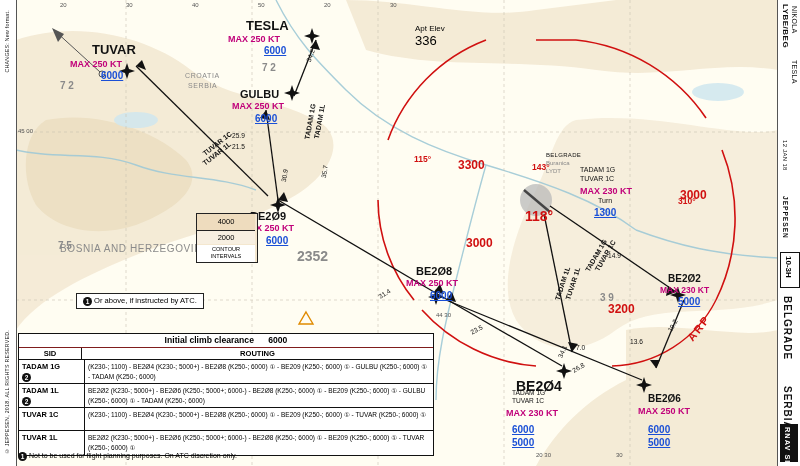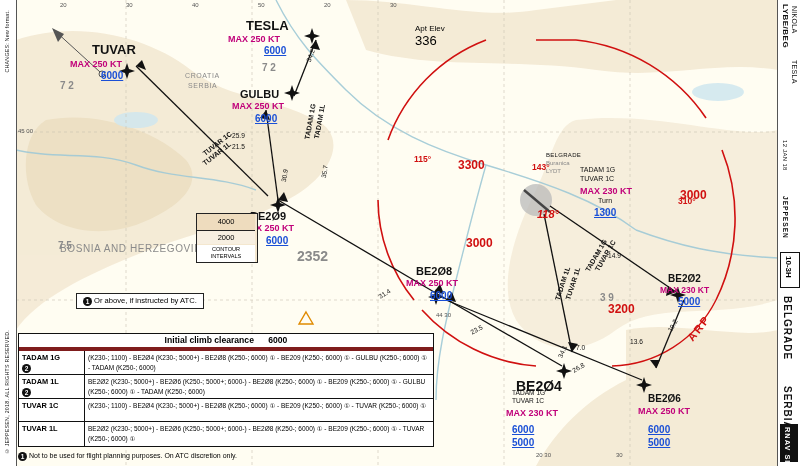--- a/index.html
+++ b/index.html
@@ -46,21 +46,21 @@
   .contour .c1{position:absolute;left:0;top:0;width:58px;height:16px;background:#eedcbe;border-bottom:1px solid #222;font-size:7.5px;text-align:center;line-height:16px;}
   .contour .c2{position:absolute;left:0;top:17px;width:58px;height:13px;background:#f7efe1;font-size:7.5px;text-align:center;line-height:13px;}
   .contour .c3{position:absolute;left:0;top:31px;width:58px;height:16px;background:#fff;font-size:5.6px;text-align:center;line-height:7px;padding-top:1px;}
 
   
   .orabove{left:76px;top:293px;border:1px solid #222;background:#fff;font-size:7.6px;padding:2px 6px;}
   .dot{display:inline-block;width:9px;height:9px;border-radius:50%;background:#111;color:#fff;font-size:6.5px;line-height:9px;text-align:center;vertical-align:-1px;margin-right:2px;font-weight:bold;}
 
   
   .tbl{position:absolute;left:18px;top:333px;width:414px;border:1px solid #111;background:#fff;}
-  .tbl .hdr{height:13px;border-bottom:4px solid #7f1d1d;font-size:8.6px;font-weight:bold;text-align:center;line-height:13px;}
+  .tbl .hdr{height:13px;border-bottom:1px solid #7f1d1d;font-size:8.6px;font-weight:bold;text-align:center;line-height:13px;}
   .tbl .colhdr{display:flex;height:11px;border-bottom:1px solid #111;font-size:7.6px;font-weight:bold;}
   .tbl .colhdr .c-sid{width:62px;text-align:center;line-height:11px;border-right:1px solid #111;}
   .tbl .colhdr .c-rt{flex:1;text-align:center;line-height:11px;}
   .trow{display:flex;border-bottom:1px solid #111;min-height:22px;}
   .trow:last-child{border-bottom:none;}
   .trow .sid{width:62px;border-right:1px solid #111;font-size:7.4px;font-weight:bold;padding:2px 0 0 3px;line-height:9px;}
   .trow .rt{flex:1;font-size:6.5px;line-height:9.6px;padding:2px 3px;}
 
   .footer{position:absolute;left:18px;top:452px;font-size:7px;}
 
@@ -245,21 +245,21 @@
   <div class="t blk b" style="left:292px;top:118px;font-size:7px;transform:rotate(-80deg);">TADAM 1G</div>
   <div class="t blk b" style="left:302px;top:118px;font-size:7px;transform:rotate(-80deg);">TADAM 1L</div>
   <div class="t blk b" style="left:545px;top:280px;font-size:7px;transform:rotate(-72deg);">TADAM 1L</div>
   <div class="t blk b" style="left:556px;top:280px;font-size:7px;transform:rotate(-72deg);">TUVAR 1L</div>
   <div class="t blk b" style="left:578px;top:252px;font-size:7px;transform:rotate(-60deg);">TADAM 1G</div>
   <div class="t blk b" style="left:588px;top:252px;font-size:7px;transform:rotate(-60deg);">TUVAR 1C</div>
 
   <div class="t red b" style="left:414px;top:154px;font-size:8.5px;">115°</div>
   <div class="t red b" style="left:532px;top:162px;font-size:8.5px;">143°</div>
   <div class="t red b" style="left:678px;top:196px;font-size:8.5px;">310°</div>
-  <div class="t red b" style="left:537px;top:208px;font-size:11px;font-style:italic;">118°</div>
+  <div class="t red b" style="left:525px;top:208px;font-size:14px;">118°</div>
   <div class="t blk" style="left:608px;top:252px;font-size:6.6px;">14.9</div>
   <div class="t blk" style="left:666px;top:322px;font-size:6.6px;transform:rotate(-60deg);">19.2</div>
   <div class="t blk" style="left:630px;top:338px;font-size:6.6px;">13.6</div>
   <div class="t blk" style="left:576px;top:344px;font-size:6.6px;">7.0</div>
   <div class="t blk" style="left:470px;top:326px;font-size:6.6px;transform:rotate(-28deg);">23.5</div>
   <div class="t blk" style="left:232px;top:132px;font-size:6.6px;">25.9</div>
   <div class="t blk" style="left:232px;top:143px;font-size:6.6px;">21.5</div>
   <div class="t blk" style="left:304px;top:52px;font-size:6.6px;transform:rotate(-70deg);">34.2</div>
   <div class="t blk" style="left:278px;top:172px;font-size:6.6px;transform:rotate(-80deg);">30.9</div>
   <div class="t blk" style="left:318px;top:168px;font-size:6.6px;transform:rotate(-80deg);">35.7</div>
@@ -321,20 +321,24 @@
   <div class="abs orabove">
     <span class="dot">1</span><span>Or above, if instructed by ATC.</span>
   </div>
 
   <div class="tbl">
     <div class="hdr">
       <span>Initial climb clearance</span>
       &nbsp;&nbsp;&nbsp;&nbsp;
       <span>6000</span>
     </div>
+    <div class="colhdr">
+      <div class="c-sid">SID</div>
+      <div class="c-rt">ROUTING</div>
+    </div>
 
     <div class="trow">
       <div class="sid">
         <div>TADAM 1G</div>
         <div style="margin-top:1px;"><span class="dot">2</span></div>
       </div>
       <div class="rt">(K230-; 1100)  -  BE2Ø4 (K230-; 5000+)  -  BE2Ø8 (K250-; 6000)  ①  -  BE209 (K250-; 6000)  ①  -  GULBU (K250-; 6000)  ①  -  TADAM (K250-; 6000)</div>
     </div>
 
     <div class="trow">

